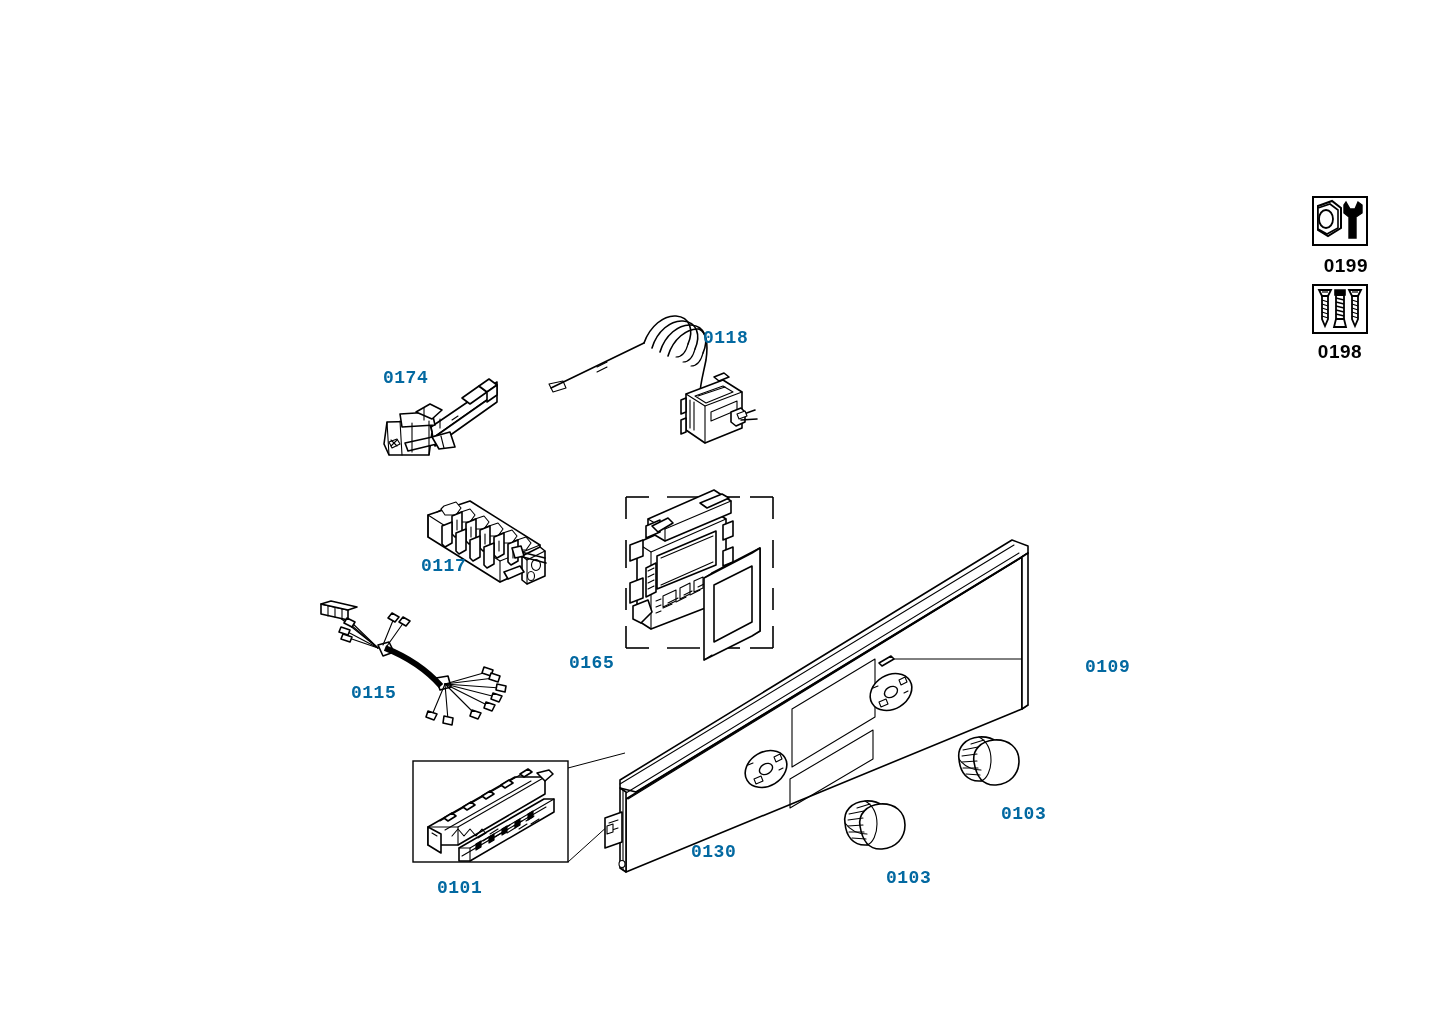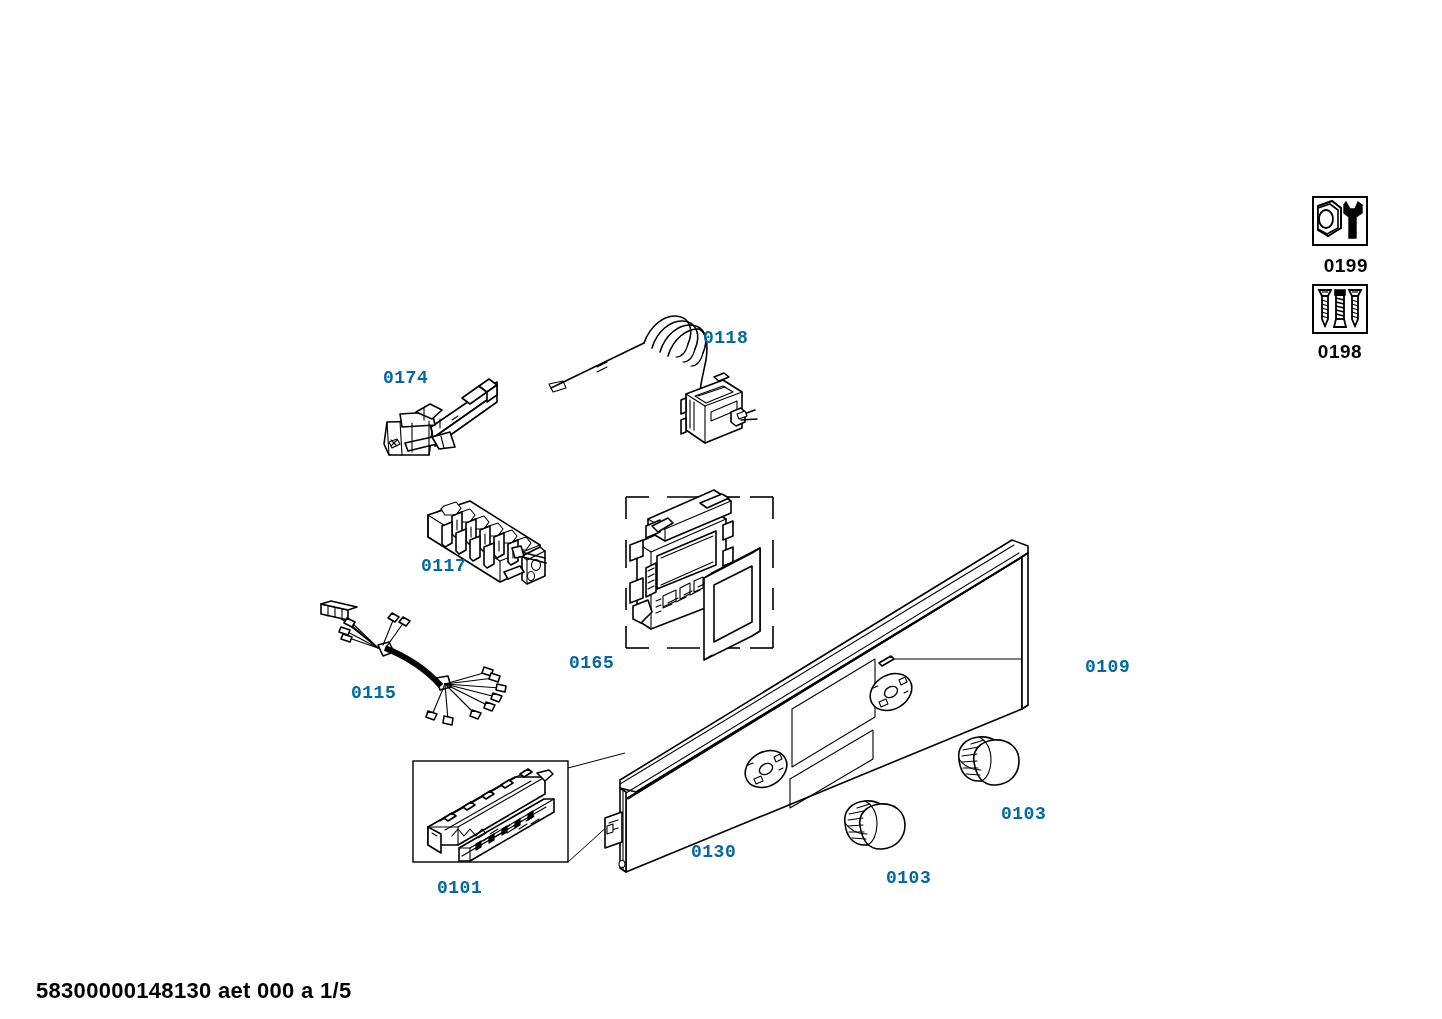--- a/index.html
+++ b/index.html
@@ -516,15 +516,14 @@
           <path d="M38 18 L44 20"></path>
           <path d="M38 22 L44 24"></path>
         <path d="M38 26 L44 28"></path>
           <path d="M38 30 L44 32"></path>
       </g>
       <path d="M38 6 L44 6" stroke="#000" stroke-width="1.2"></path>
     </svg>
   </div>
   <div class="iconlabel" style="left:1312px; top:342px; width:56px;">0198</div>
 
-  <div class="footer-text">58300000148130 aet 000 a 1/5</div>
 
 </div>
 
 </body></html>

